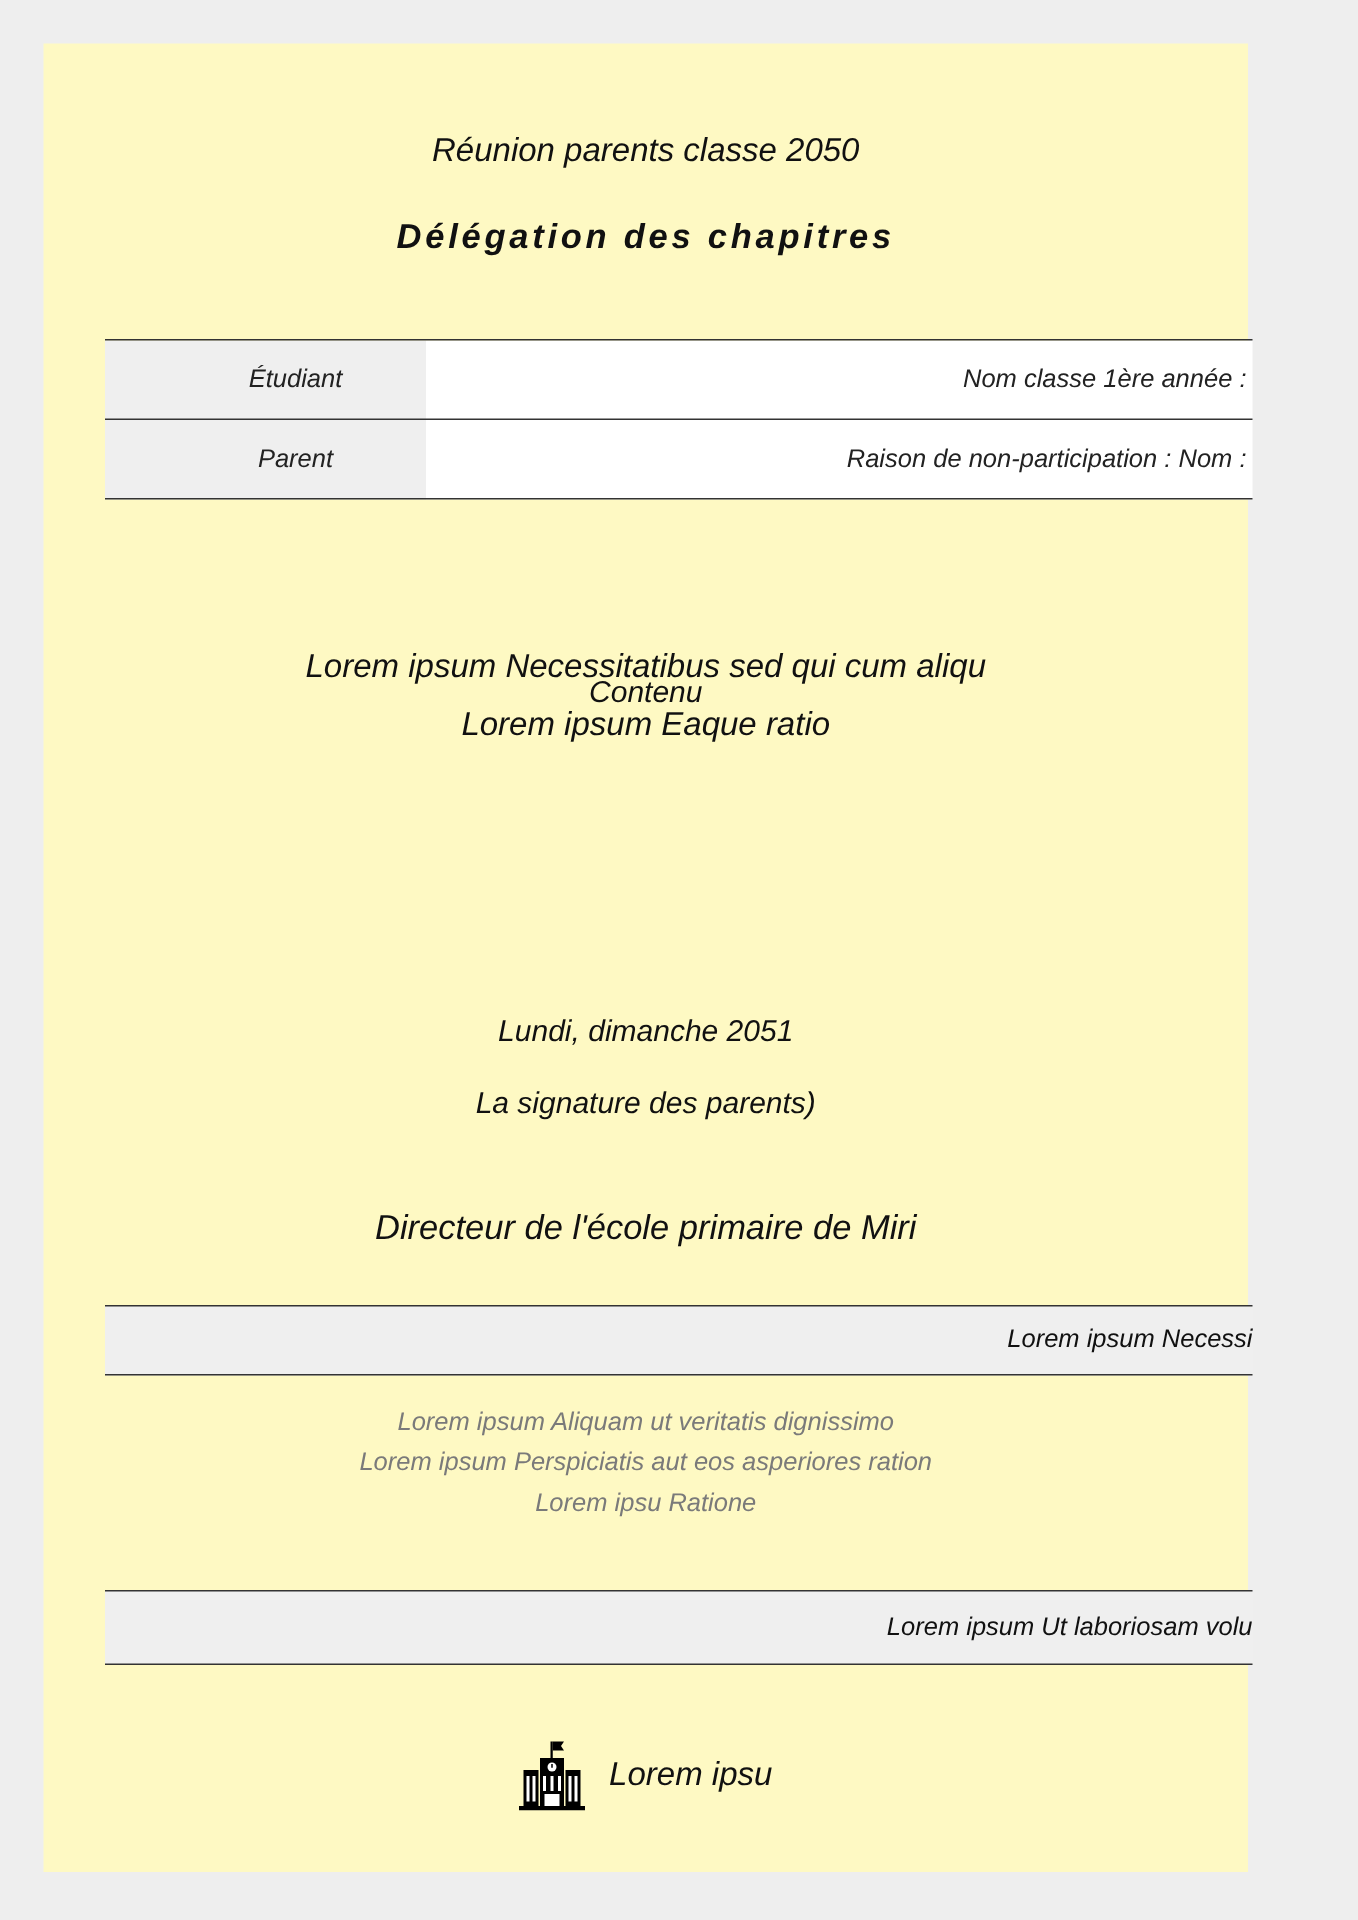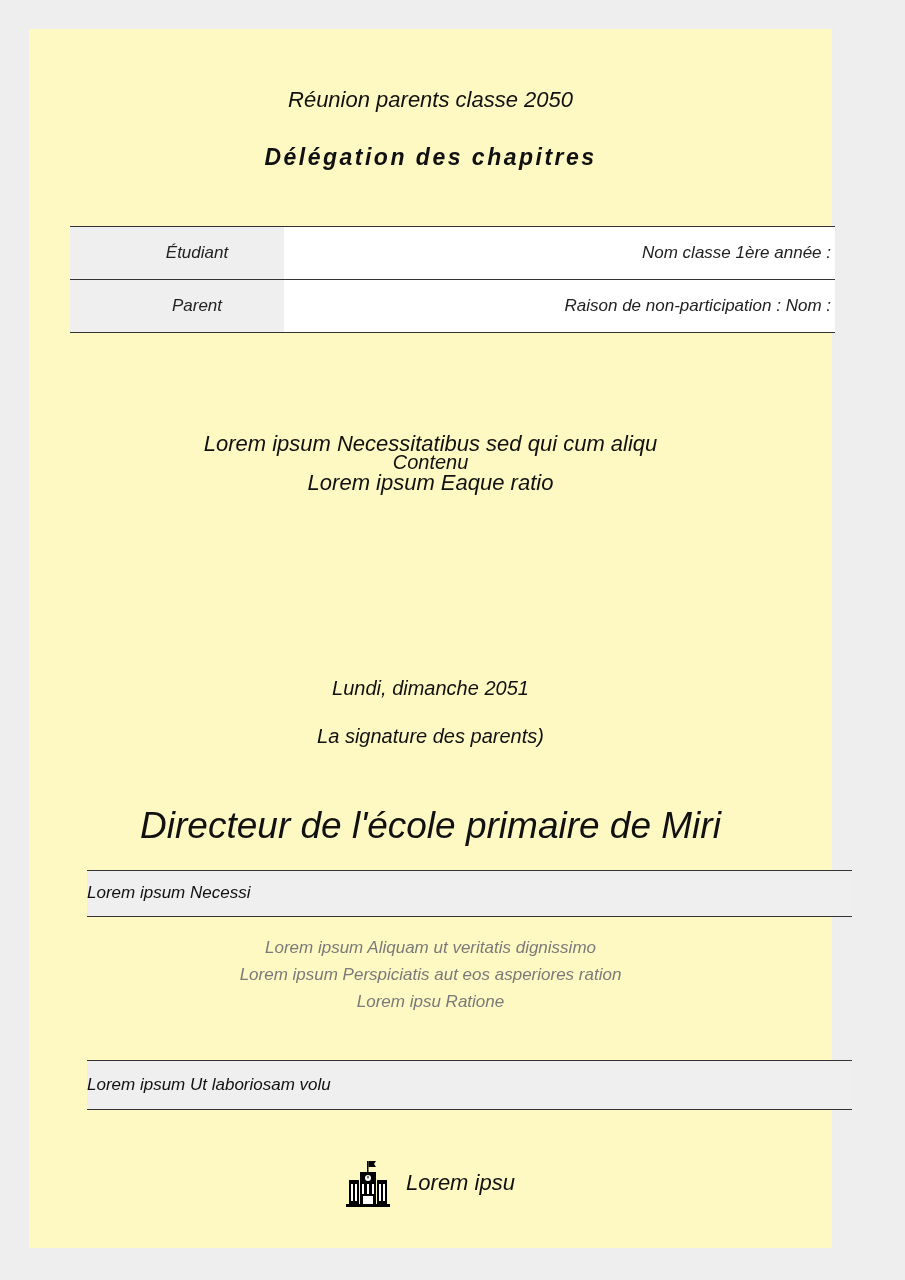--- a/index.html
+++ b/index.html
@@ -37,27 +37,27 @@
   }
   .info-table td.value {
     text-align: right; padding-right: 4px; background: #fff;
   }
 
   .content-head { top: 378px; font-size: 20px; color: #111; margin-top: 44px; }
   .content-lines { top: 395px; font-size: 22px; line-height: 39px; color: #111; }
 
   .date { top: 648px; font-size: 20px; color: #111; }
   .signature { top: 696px; font-size: 20px; color: #111; }
-  .director { top: 776px; font-size: 37px; color: #111; }
+  .director { top: 776px; font-size: 23px; color: #111; }
 
   .band {
-    position: absolute; left: 58px; width: 765px;
+    position: absolute; left: 41px; width: 765px;
     background: #efefef;
     border-top: 1.5px solid #333; border-bottom: 1.5px solid #333;
-    text-align: left; font-size: 17px; color: #111;
+    text-align: right; font-size: 17px; color: #111;
     box-sizing: border-box;
   }
   .band1 { top: 841px; height: 47px; line-height: 44px; }
   .band2 { top: 1031px; height: 50px; line-height: 47px; }
 
   .grey-lines { top: 905px; font-size: 17px; line-height: 27px; color: #7a7a7a; }
 
   .footer {
     position: absolute; left: 0; width: 100%; top: 1130px;
     display: flex; justify-content: center; align-items: center; gap: 16px;

